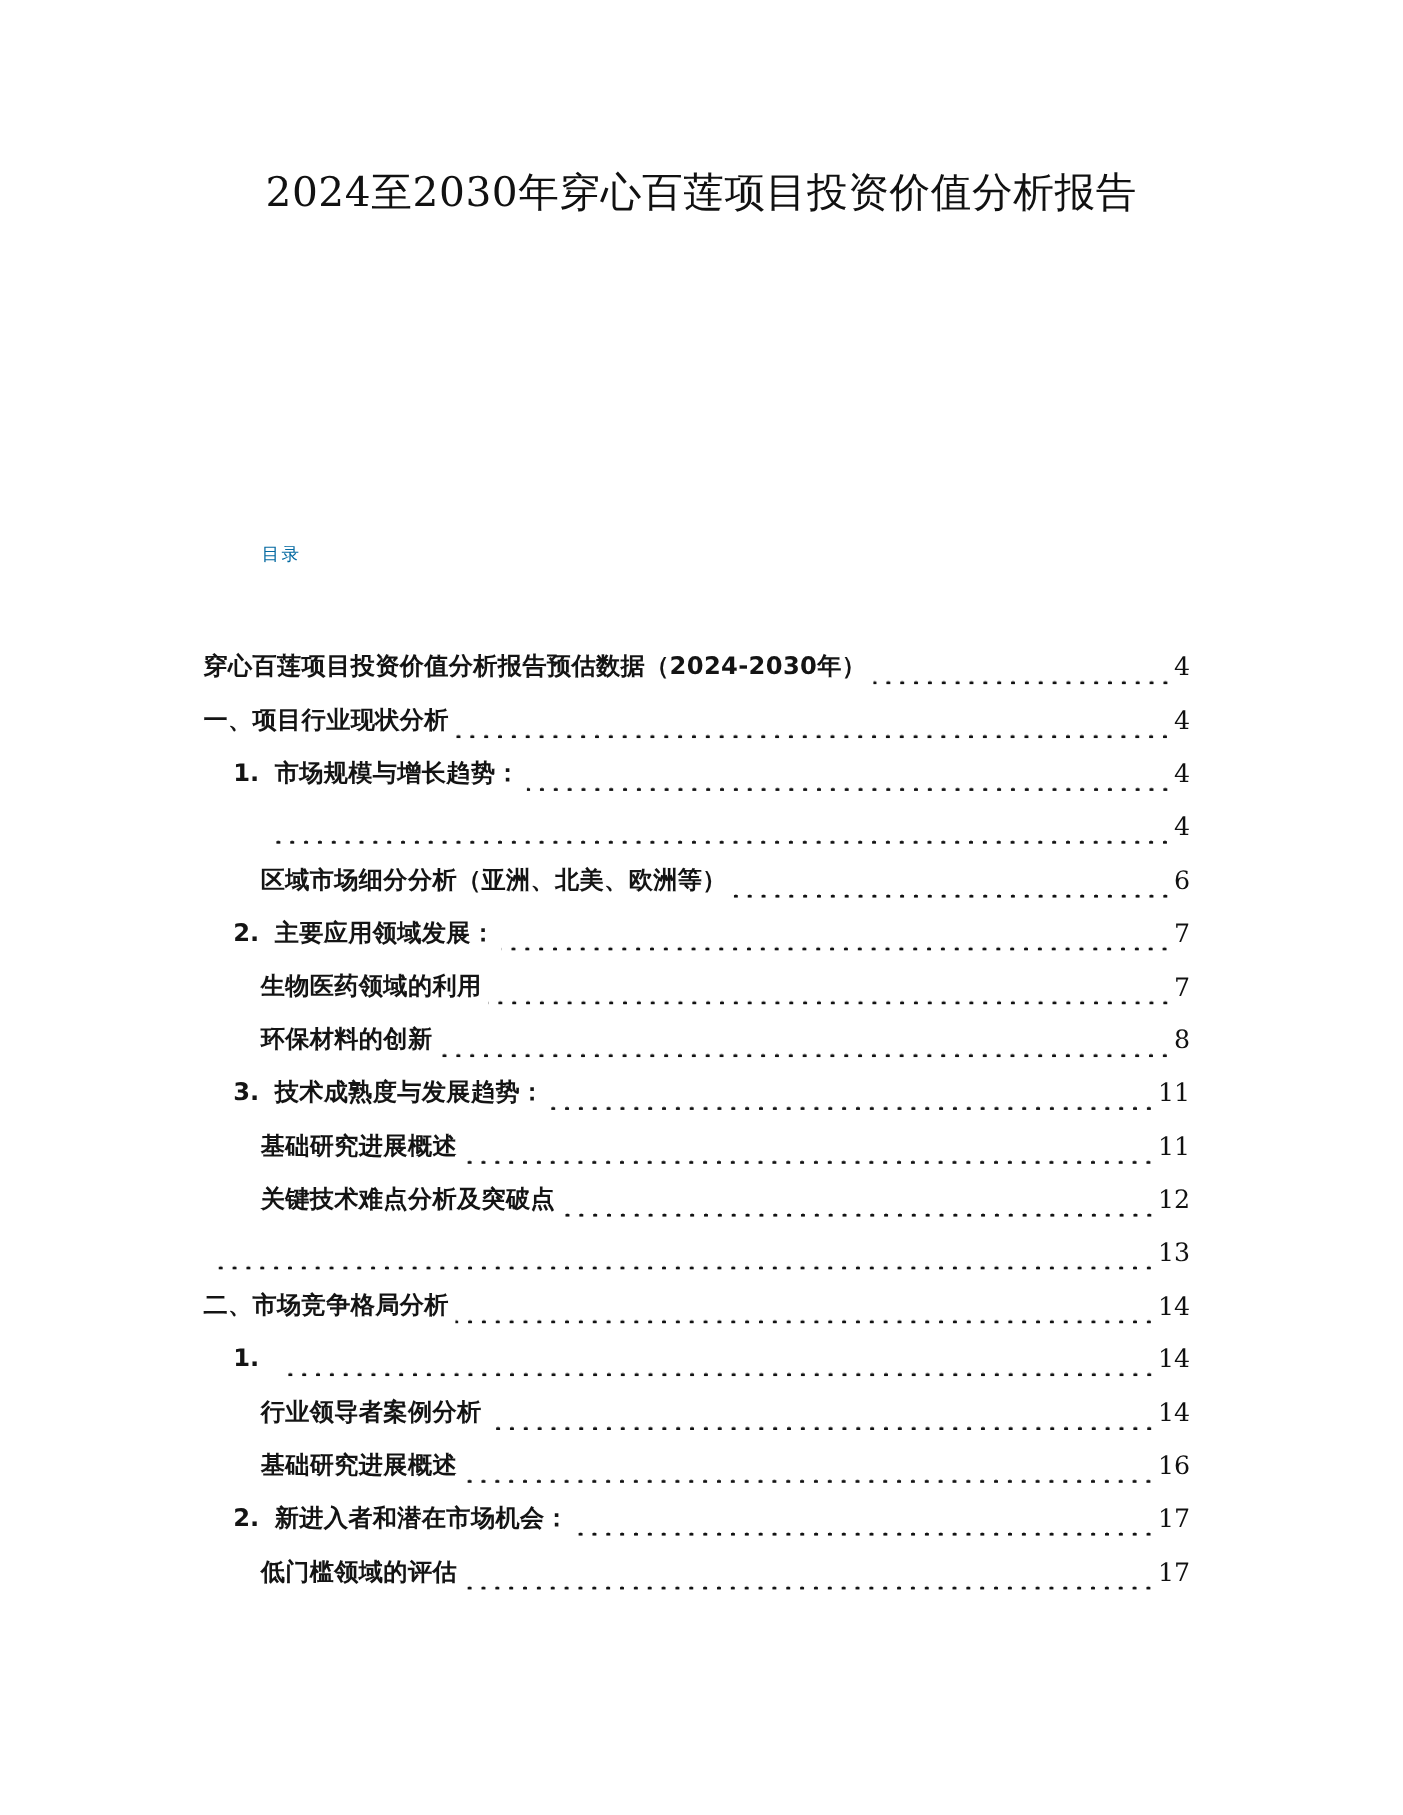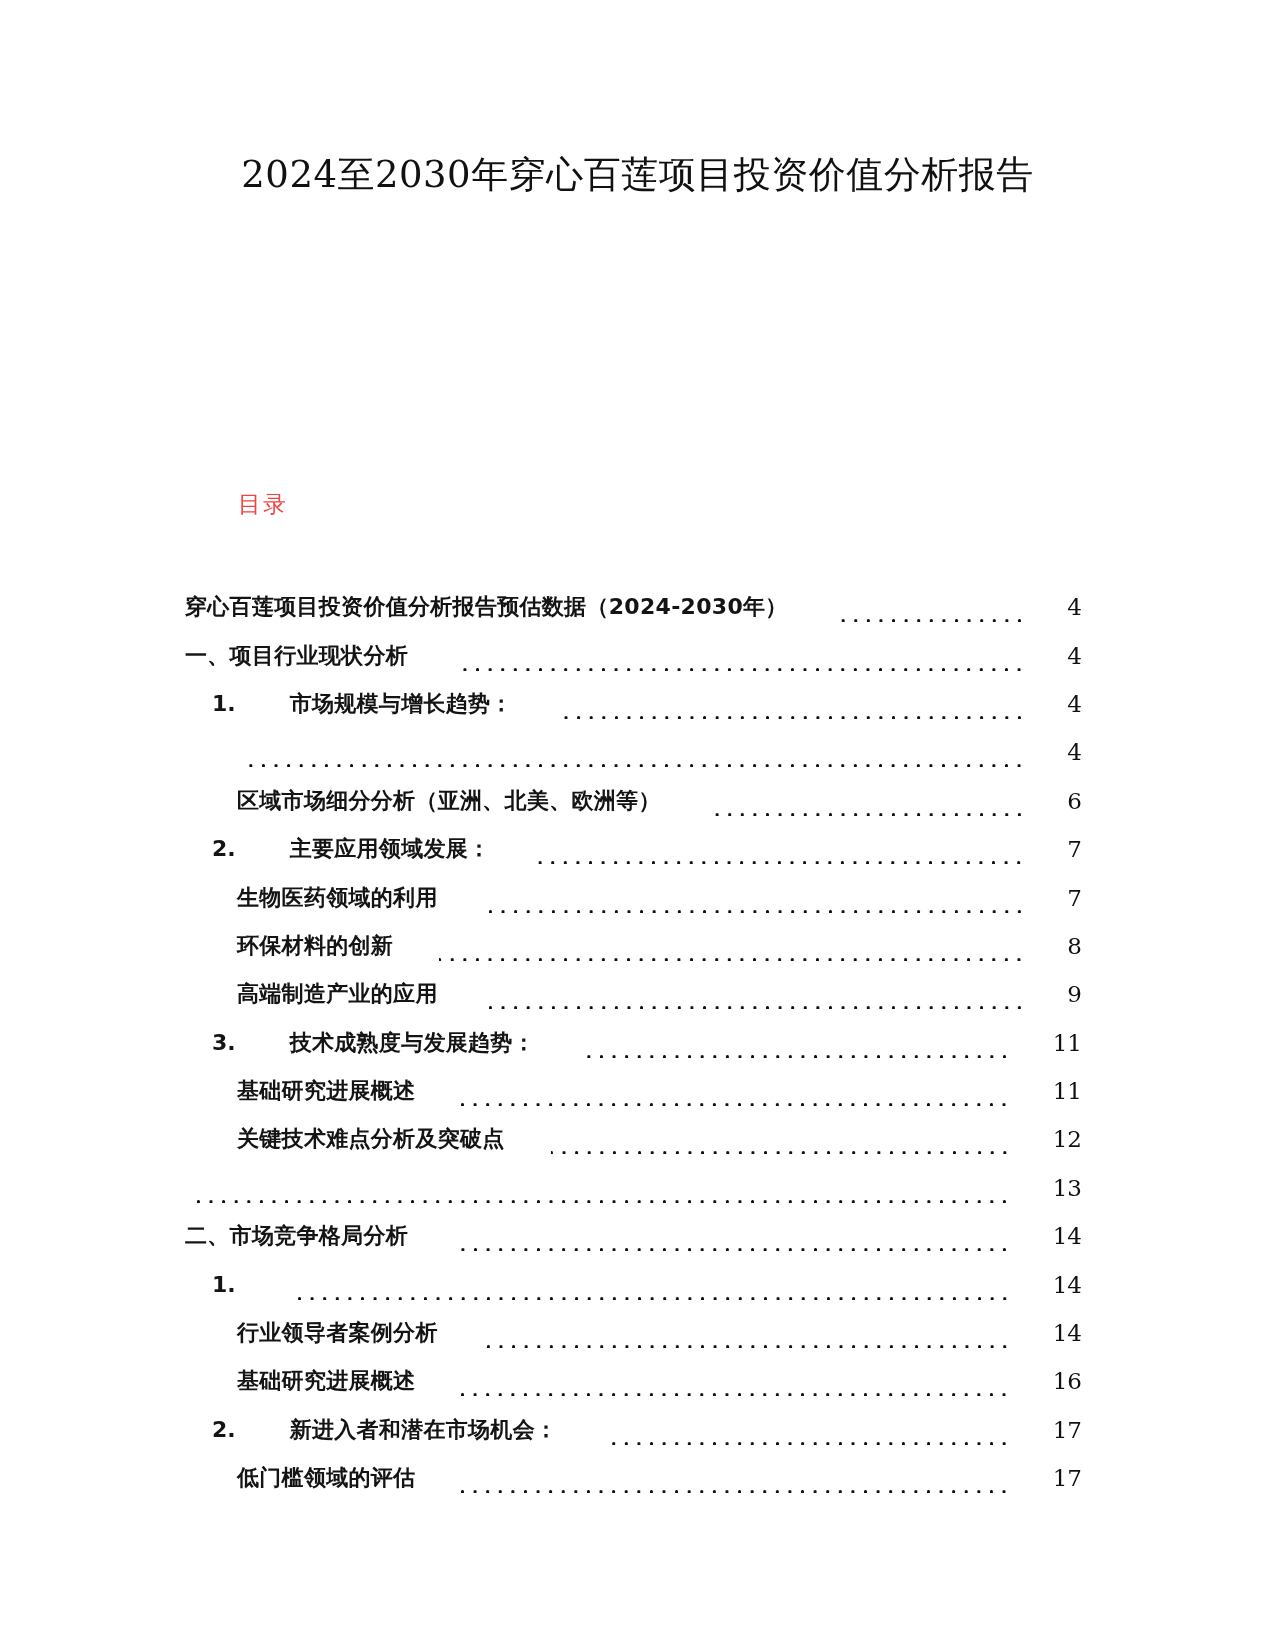--- a/index.html
+++ b/index.html
@@ -31,44 +31,43 @@
       font-size: 37px;
       line-height: 50px;
       letter-spacing: 0.5px;
       font-family: "DejaVu Serif", "Liberation Serif", serif;
       color: #111;
     }
     .toc-heading {
       position: absolute;
       left: 238px;
       top: 488px;
-      font-size: 23px;
+      font-size: 16px;
       line-height: 32px;
-      color: #ef4444;
+      color: #0369a1;
       font-family: "DejaVu Sans", "Liberation Sans", sans-serif;
       letter-spacing: 2px;
     }
     .toc {
       position: absolute;
       left: 185px;
       top: 583px;
       width: 897px;
     }
     .toc-row {
       position: relative;
       height: 48.4px;
       display: flex;
       align-items: center;
       font-size: 22px;
       line-height: 30px;
       font-family: "DejaVu Sans", "Liberation Sans", sans-serif;
       font-weight: bold;
       color: #141414;
       cursor: pointer;
-      gap: 40px;
     }
     .toc-row.level-1 { padding-left: 0; }
     .toc-row.level-2 { padding-left: 27px; }
     .toc-row.level-3 { padding-left: 52px; }
     .toc-label {
       white-space: nowrap;
       flex: 0 0 auto;
       letter-spacing: 0.3px;
     }
     .toc-num-prefix {
@@ -148,25 +147,20 @@
       <span class="toc-leader"></span>
       <span class="toc-page">7</span>
     </div>
 
     <div class="toc-row level-3">
       <span class="toc-label">环保材料的创新</span>
       <span class="toc-leader"></span>
       <span class="toc-page">8</span>
     </div>
 
-    <div class="toc-row level-3">
-      <span class="toc-label">高端制造产业的应用</span>
-      <span class="toc-leader"></span>
-      <span class="toc-page">9</span>
-    </div>
 
     <div class="toc-row level-2">
       <span class="toc-num-prefix">3.</span>
       <span class="toc-label">技术成熟度与发展趋势：</span>
       <span class="toc-leader"></span>
       <span class="toc-page">11</span>
     </div>
 
     <div class="toc-row level-3">
       <span class="toc-label">基础研究进展概述</span>

